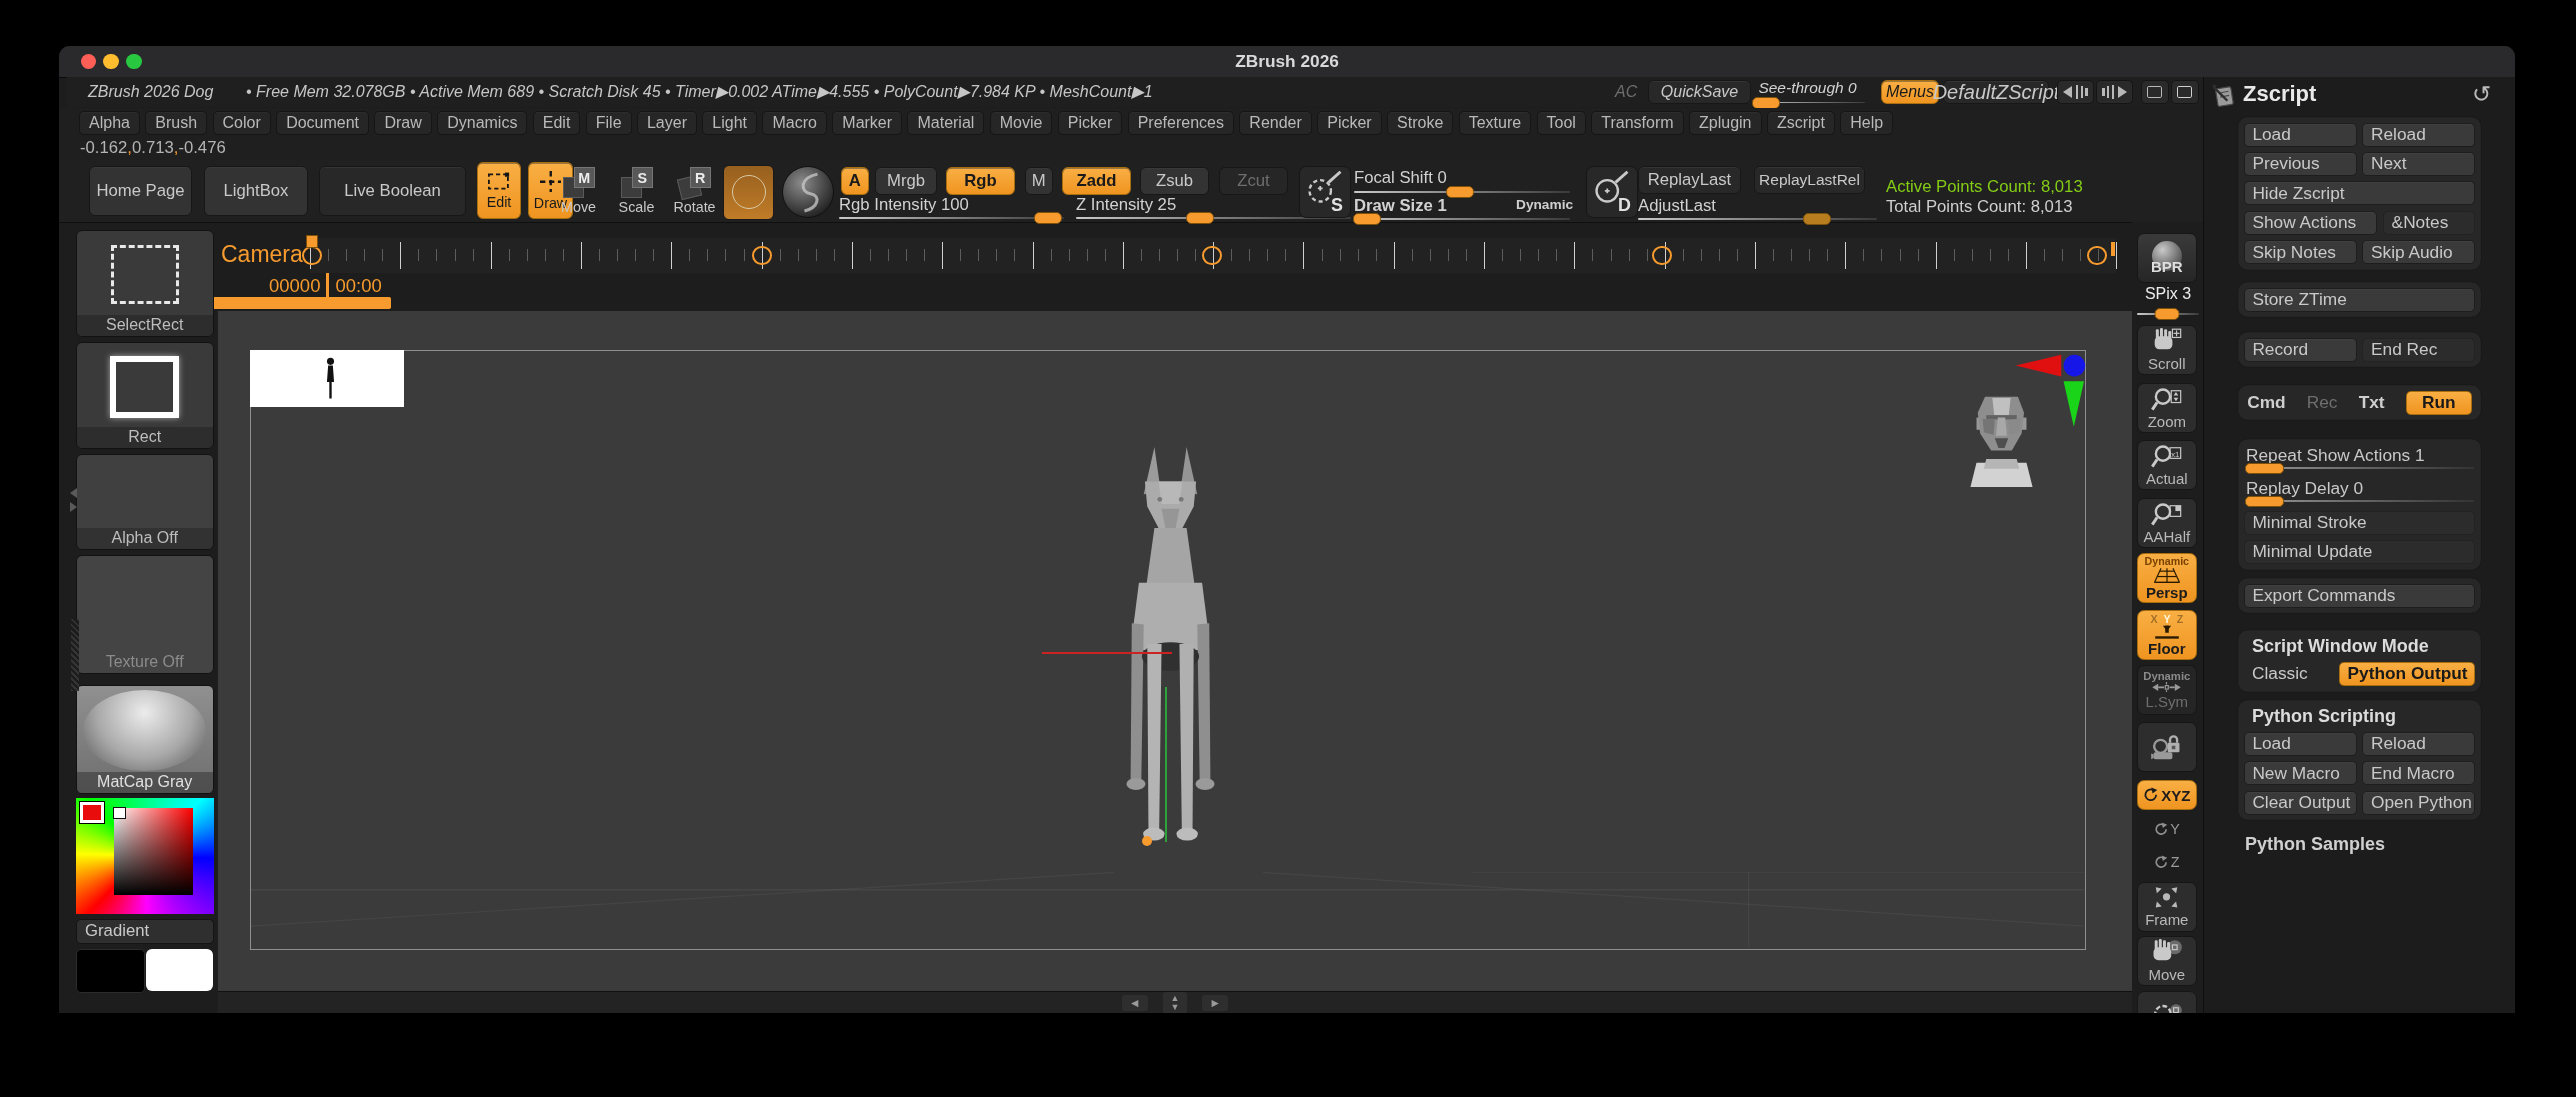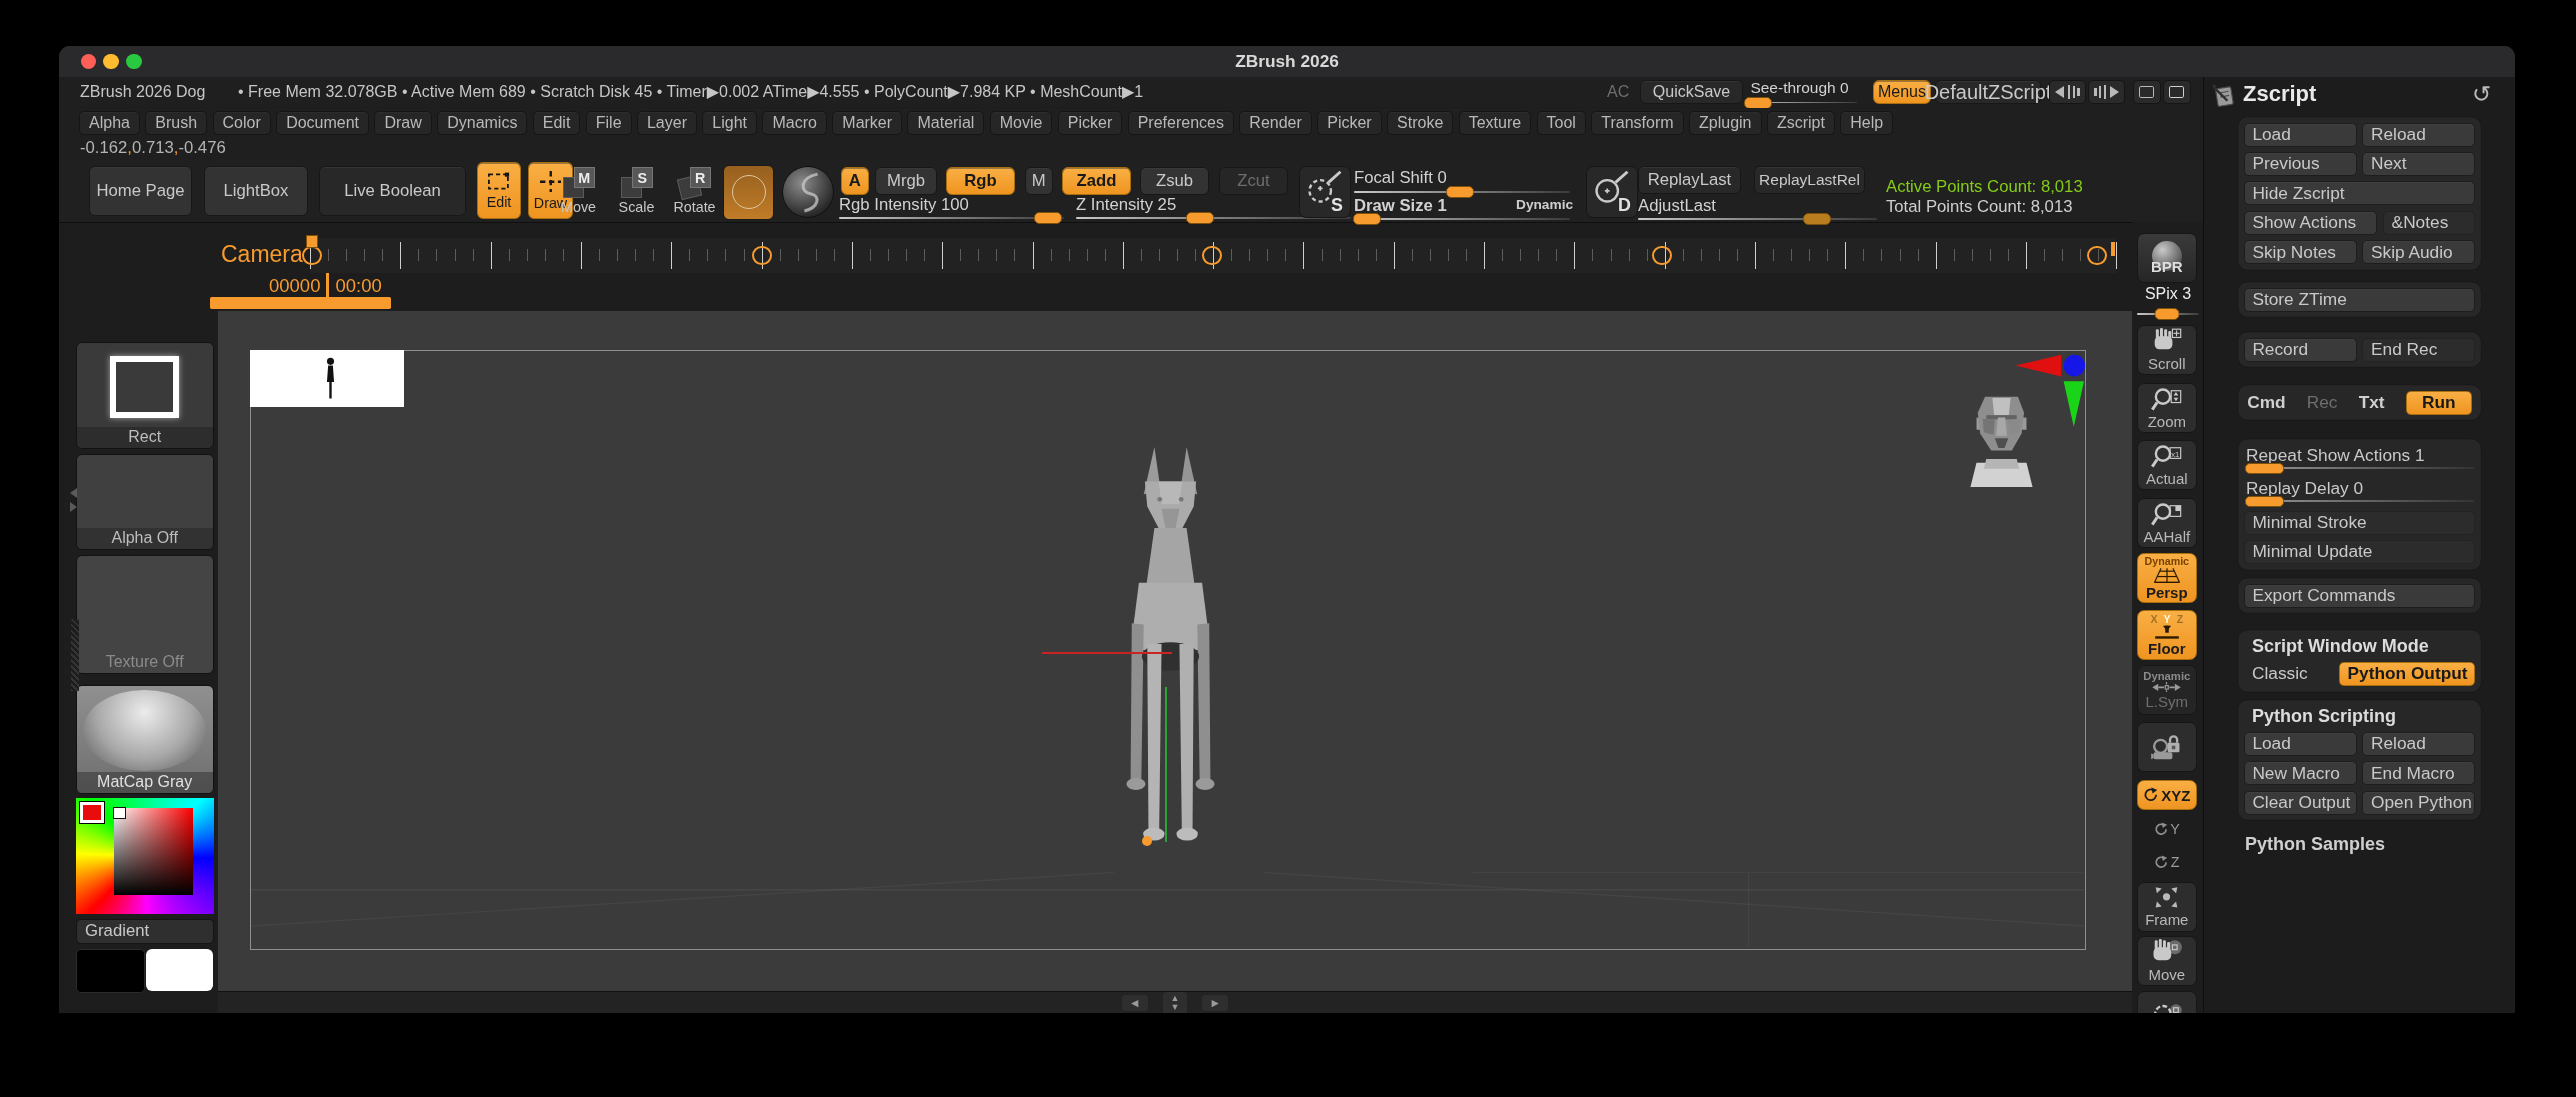--- a/index.html
+++ b/index.html
@@ -5,21 +5,21 @@
   html,body{margin:0;padding:0;background:#000;}
   body{width:2576px;height:1098px;position:relative;overflow:hidden;
        font-family:"Liberation Sans",sans-serif;-webkit-font-smoothing:antialiased;}
   .abs{position:absolute;}
   .win{position:absolute;left:59px;top:46px;width:2456px;height:967px;background:#1d1d1d;
        border-radius:10.7px 10.7px 0 0;overflow:hidden;}
   
   .titlebar{left:0;top:0;width:100%;height:31px;background:#2a2a2c;border-bottom:0.6px solid #0c0c0c;}
   .tl{width:15.5px;height:15.5px;border-radius:50%;top:7.8px;}
   .title{left:0;width:100%;text-align:center;line-height:31px;font-size:17.3px;font-weight:bold;color:#d8d8d8;}
-  .statusbar{left:0;top:31px;width:2144px;height:30px;background:#1f1f1f;}
+  .statusbar{left:8px;top:31px;width:2144px;height:30px;background:#1f1f1f;font-style:italic;}
   .stxt{font-size:16px;color:#c6c6c6;line-height:30px;white-space:nowrap;}
   .menubar{left:0;top:62px;width:2144px;height:29px;background:#1f1f1f;display:flex;gap:5.4px;
            padding:2.4px 0 2.4px 20px;box-sizing:border-box;align-items:center;}
   .mbtn{background:#262626;border:0.6px solid #151515;border-radius:4.8px;color:#b9b9b9;font-size:16px;
         height:24px;padding:0 9px;display:flex;align-items:center;box-shadow:inset 0 0.6px 0 #323232;}
   .coordsrow{left:0;top:90px;width:2144px;height:24px;background:#1f1f1f;}
   .coords{left:21px;top:0;font-size:16.7px;color:#b4b4b4;line-height:24px;}
   .osep{color:#f79b2e;}
   
   .toolbar{left:0;top:114px;width:2144px;height:62px;background:#202020;border-bottom:0.6px solid #0f0f0f;}
@@ -390,20 +390,24 @@
     </div>
   <div class="abs" id="playhead" style="top: 189px; width: 9.6px; height: 10.7px; background: rgb(247, 155, 46); border: 0.6px solid rgb(126, 81, 11); left: 247px;"></div>
   <div class="abs" id="endmarker" style="top: 196px; width: 4.2px; height: 14.3px; background: rgb(247, 155, 46); left: 2052px;"></div>
   <div class="abs" style="left:210px;top:227px;display:flex;align-items:center;gap:6px;color:#f79b2e;font-size:18.5px;">
     <span>00000</span>
     <span style="display:block;width:3px;height:25px;background:#f79b2e;"></span>
     <span>00:00</span>
   </div>
   <div class="abs" style="left:151px;top:251px;width:181px;height:12px;background:#f79b2e;border-radius:1.8px;"></div>
 
+  <div class="shelf-item" style="top:184px;height:107px;">
+    <div style="margin:14.3px auto 0;width:62px;height:53px;border:3px dashed #e8e8e8;"></div>
+    <div class="shelf-cap">SelectRect</div>
+  </div>
   <div class="shelf-item" style="top:296px;height:107px;">
     <div style="margin:13px auto 0;width:57px;height:50px;border:6.6px solid #fff;box-shadow:0 0 6px rgba(255,255,255,.55);"></div>
     <div class="shelf-cap">Rect</div>
   </div>
   <div class="shelf-item" style="top:408px;height:96px;background:#404040;">
     <div class="shelf-cap">Alpha Off</div>
   </div>
   <div class="shelf-item" style="top:509px;height:119px;background:#444;">
     <div class="shelf-cap" style="color:#8b8b8b;background:transparent;">Texture Off</div>
   </div>

